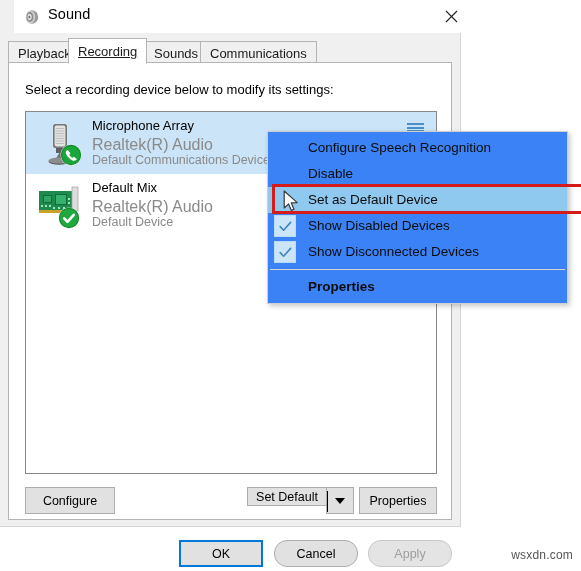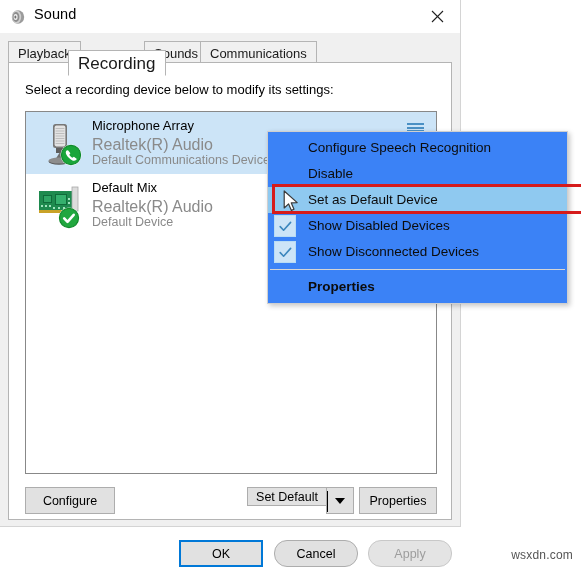--- a/index.html
+++ b/index.html
@@ -27,21 +27,21 @@
     width: 461px;
     height: 527px;
     background: #f0f0f0;
     border-right: 1px solid #d4d4d4;
     border-bottom: 1px solid #d4d4d4;
     box-sizing: border-box;
   }
 
   .titlebar {
     position: absolute;
-    left: 0; top: 0;
+    left: 14px; top: 0;
     width: 460px;
     height: 33px;
     background: #ffffff;
     box-sizing: border-box;
   }
   .title-icon {
     position: absolute;
     left: 9px; top: 8px;
     width: 18px; height: 18px;
   }
@@ -79,28 +79,29 @@
     border-bottom: none;
     box-sizing: border-box;
     font-size: 13px;
     color: #1a1a1a;
     padding: 2px 9px 0 9px;
     line-height: 19px;
     cursor: default;
     white-space: nowrap;
   }
   .tab.selected {
-    top: 12px;
+    top: 0;
     height: 26px;
     background: #ffffff;
     border: 1px solid #b4b4b4;
     border-bottom: 1px solid #ffffff;
     line-height: 22px;
     z-index: 5;
-    font-size: 17px;
+    font-size: 13px;
+    text-decoration: underline;
   }
 
   
   .tabpanel {
     position: absolute;
     left: 8px; top: 62px;
     width: 444px;
     height: 458px;
     background: #ffffff;
     border: 1px solid #b4b4b4;

